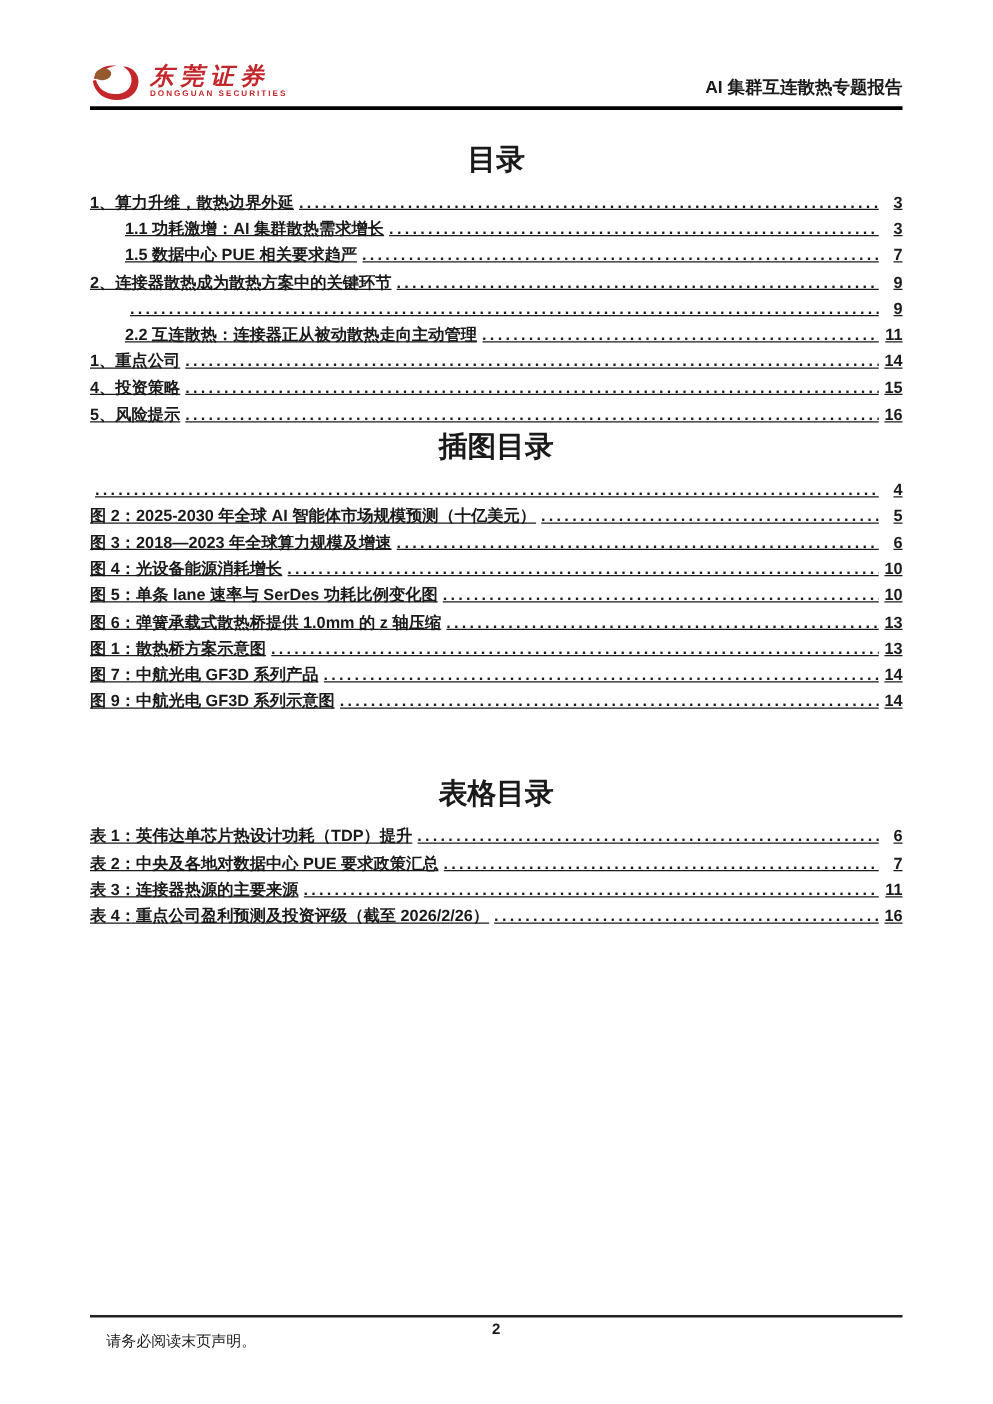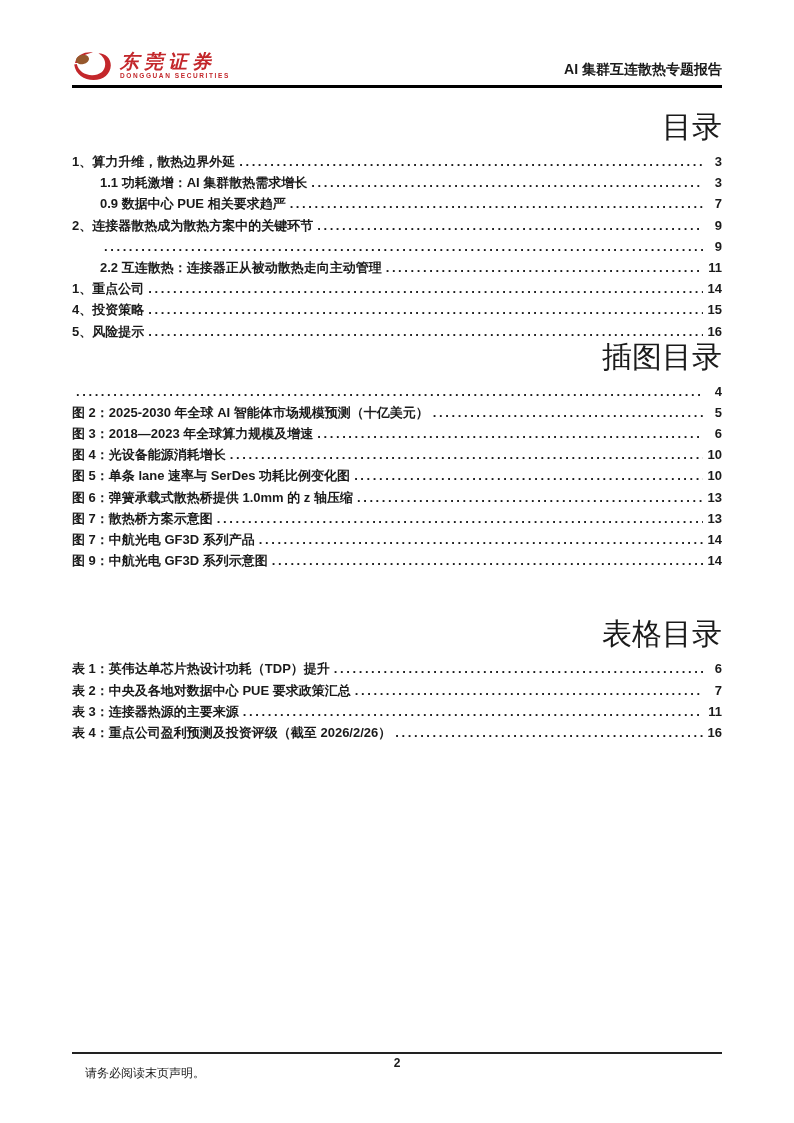--- a/index.html
+++ b/index.html
@@ -67,37 +67,38 @@
     padding-bottom:2px;
   }
   
   .content{
     position:absolute;
     left:72px;
     right:72px;
     top:91px;
   }
   .section-title{
-    text-align:right;
-    font-size:30px;
-    font-weight:normal;
+    text-align:center;
+    font-size:23px;
+    font-weight:bold;
     line-height:30px;
   }
   .title-main{margin-top:21px;}
   .title-figures{}
   .title-tables{margin-top:48px;}
   .toc-list{margin-top:9px;}
   .row{
     display:flex;
     align-items:flex-start;
     height:21.2px;
     font-size:13px;
     font-weight:bold;
     line-height:21.2px;
     cursor:pointer;
+    text-decoration:underline;
   }
   .row.indent{padding-left:28px;}
   .label{white-space:nowrap;}
   .dots{
     flex:1;
     overflow:hidden;
     white-space:nowrap;
     letter-spacing:2.6px;
     margin:0 3px 0 4px;
     font-size:13px;
@@ -160,21 +161,21 @@
           <span class="label">1、算力升维，散热边界外延</span>
           <span class="dots">................................................................................................................................................................................................................................................</span>
           <span class="pagenum">3</span>
         </div>
         <div class="row indent">
           <span class="label">1.1 功耗激增：AI 集群散热需求增长</span>
           <span class="dots">................................................................................................................................................................................................................................................</span>
           <span class="pagenum">3</span>
         </div>
         <div class="row indent">
-          <span class="label">0.9 数据中心 PUE 相关要求趋严</span>
+          <span class="label">1.5 数据中心 PUE 相关要求趋严</span>
           <span class="dots">................................................................................................................................................................................................................................................</span>
           <span class="pagenum">7</span>
         </div>
         <div class="row">
           <span class="label">2、连接器散热成为散热方案中的关键环节</span>
           <span class="dots">................................................................................................................................................................................................................................................</span>
           <span class="pagenum">9</span>
         </div>
         <div class="row indent">
           <span class="dots">................................................................................................................................................................................................................................................</span>
@@ -228,21 +229,21 @@
           <span class="label">图 5：单条 lane 速率与 SerDes 功耗比例变化图</span>
           <span class="dots">................................................................................................................................................................................................................................................</span>
           <span class="pagenum">10</span>
         </div>
         <div class="row">
           <span class="label">图 6：弹簧承载式散热桥提供 1.0mm 的 z 轴压缩</span>
           <span class="dots">................................................................................................................................................................................................................................................</span>
           <span class="pagenum">13</span>
         </div>
         <div class="row">
-          <span class="label">图 7：散热桥方案示意图</span>
+          <span class="label">图 1：散热桥方案示意图</span>
           <span class="dots">................................................................................................................................................................................................................................................</span>
           <span class="pagenum">13</span>
         </div>
         <div class="row">
           <span class="label">图 7：中航光电 GF3D 系列产品</span>
           <span class="dots">................................................................................................................................................................................................................................................</span>
           <span class="pagenum">14</span>
         </div>
         <div class="row">
           <span class="label">图 9：中航光电 GF3D 系列示意图</span>

